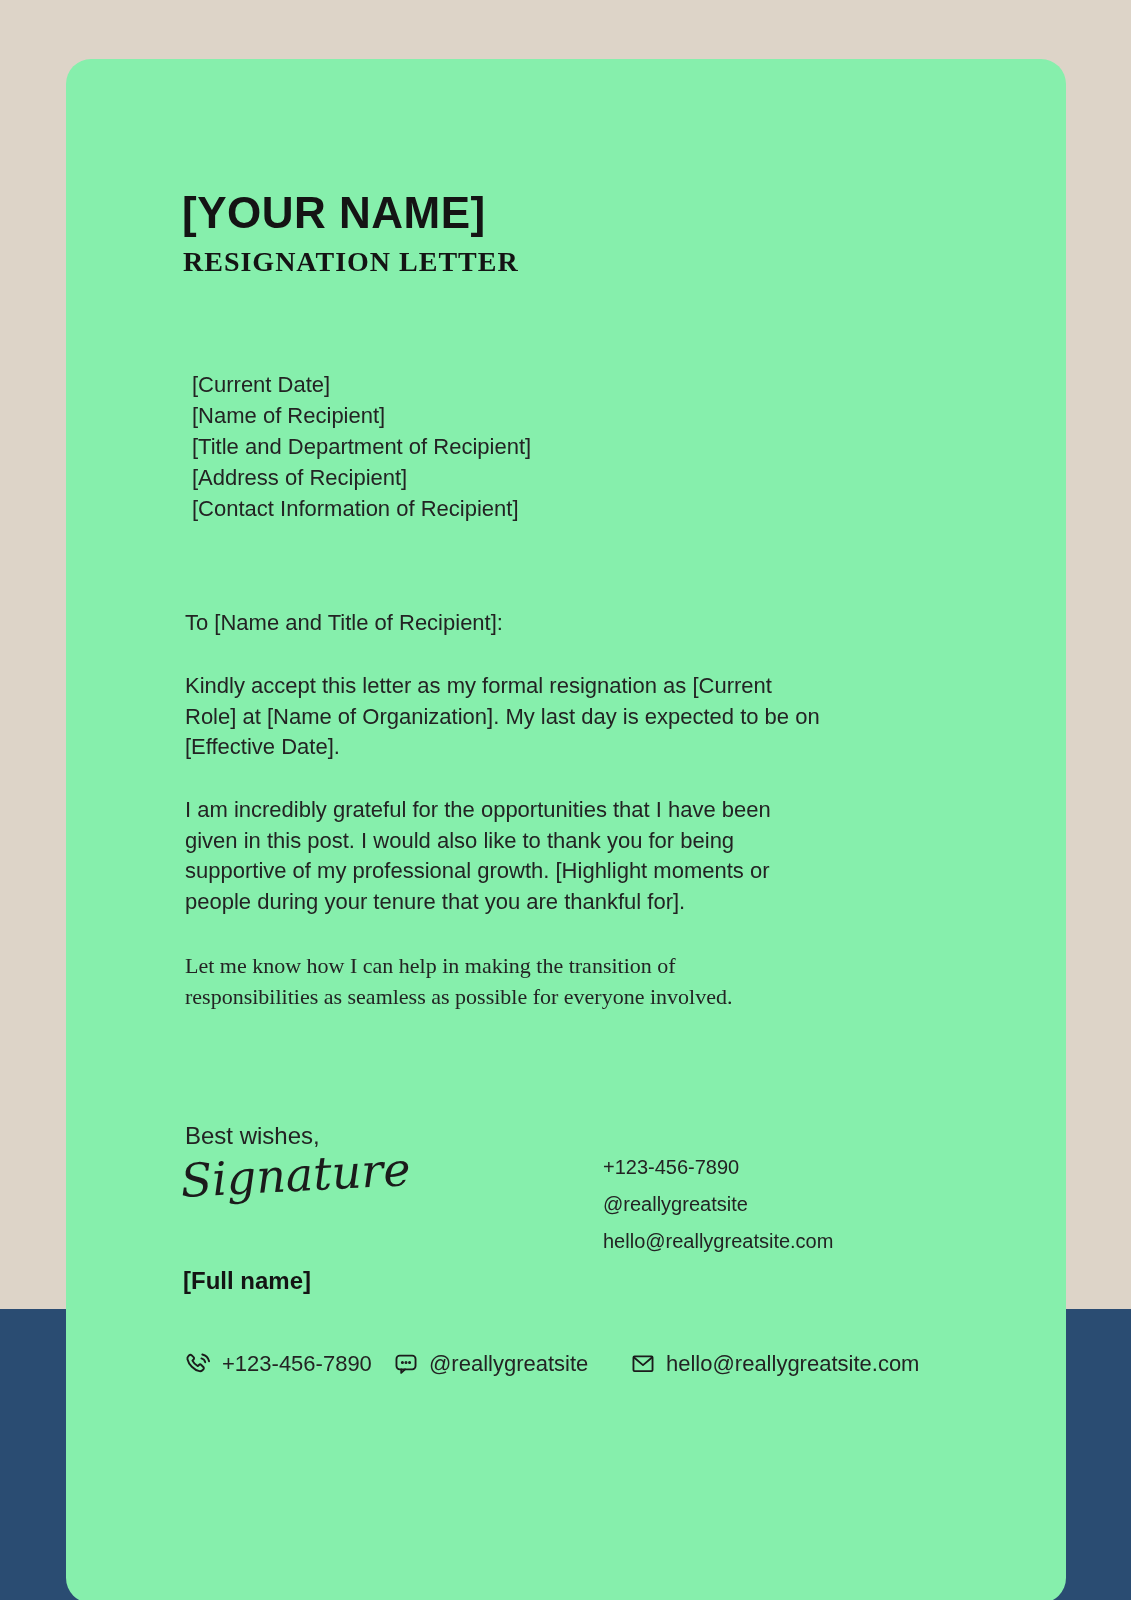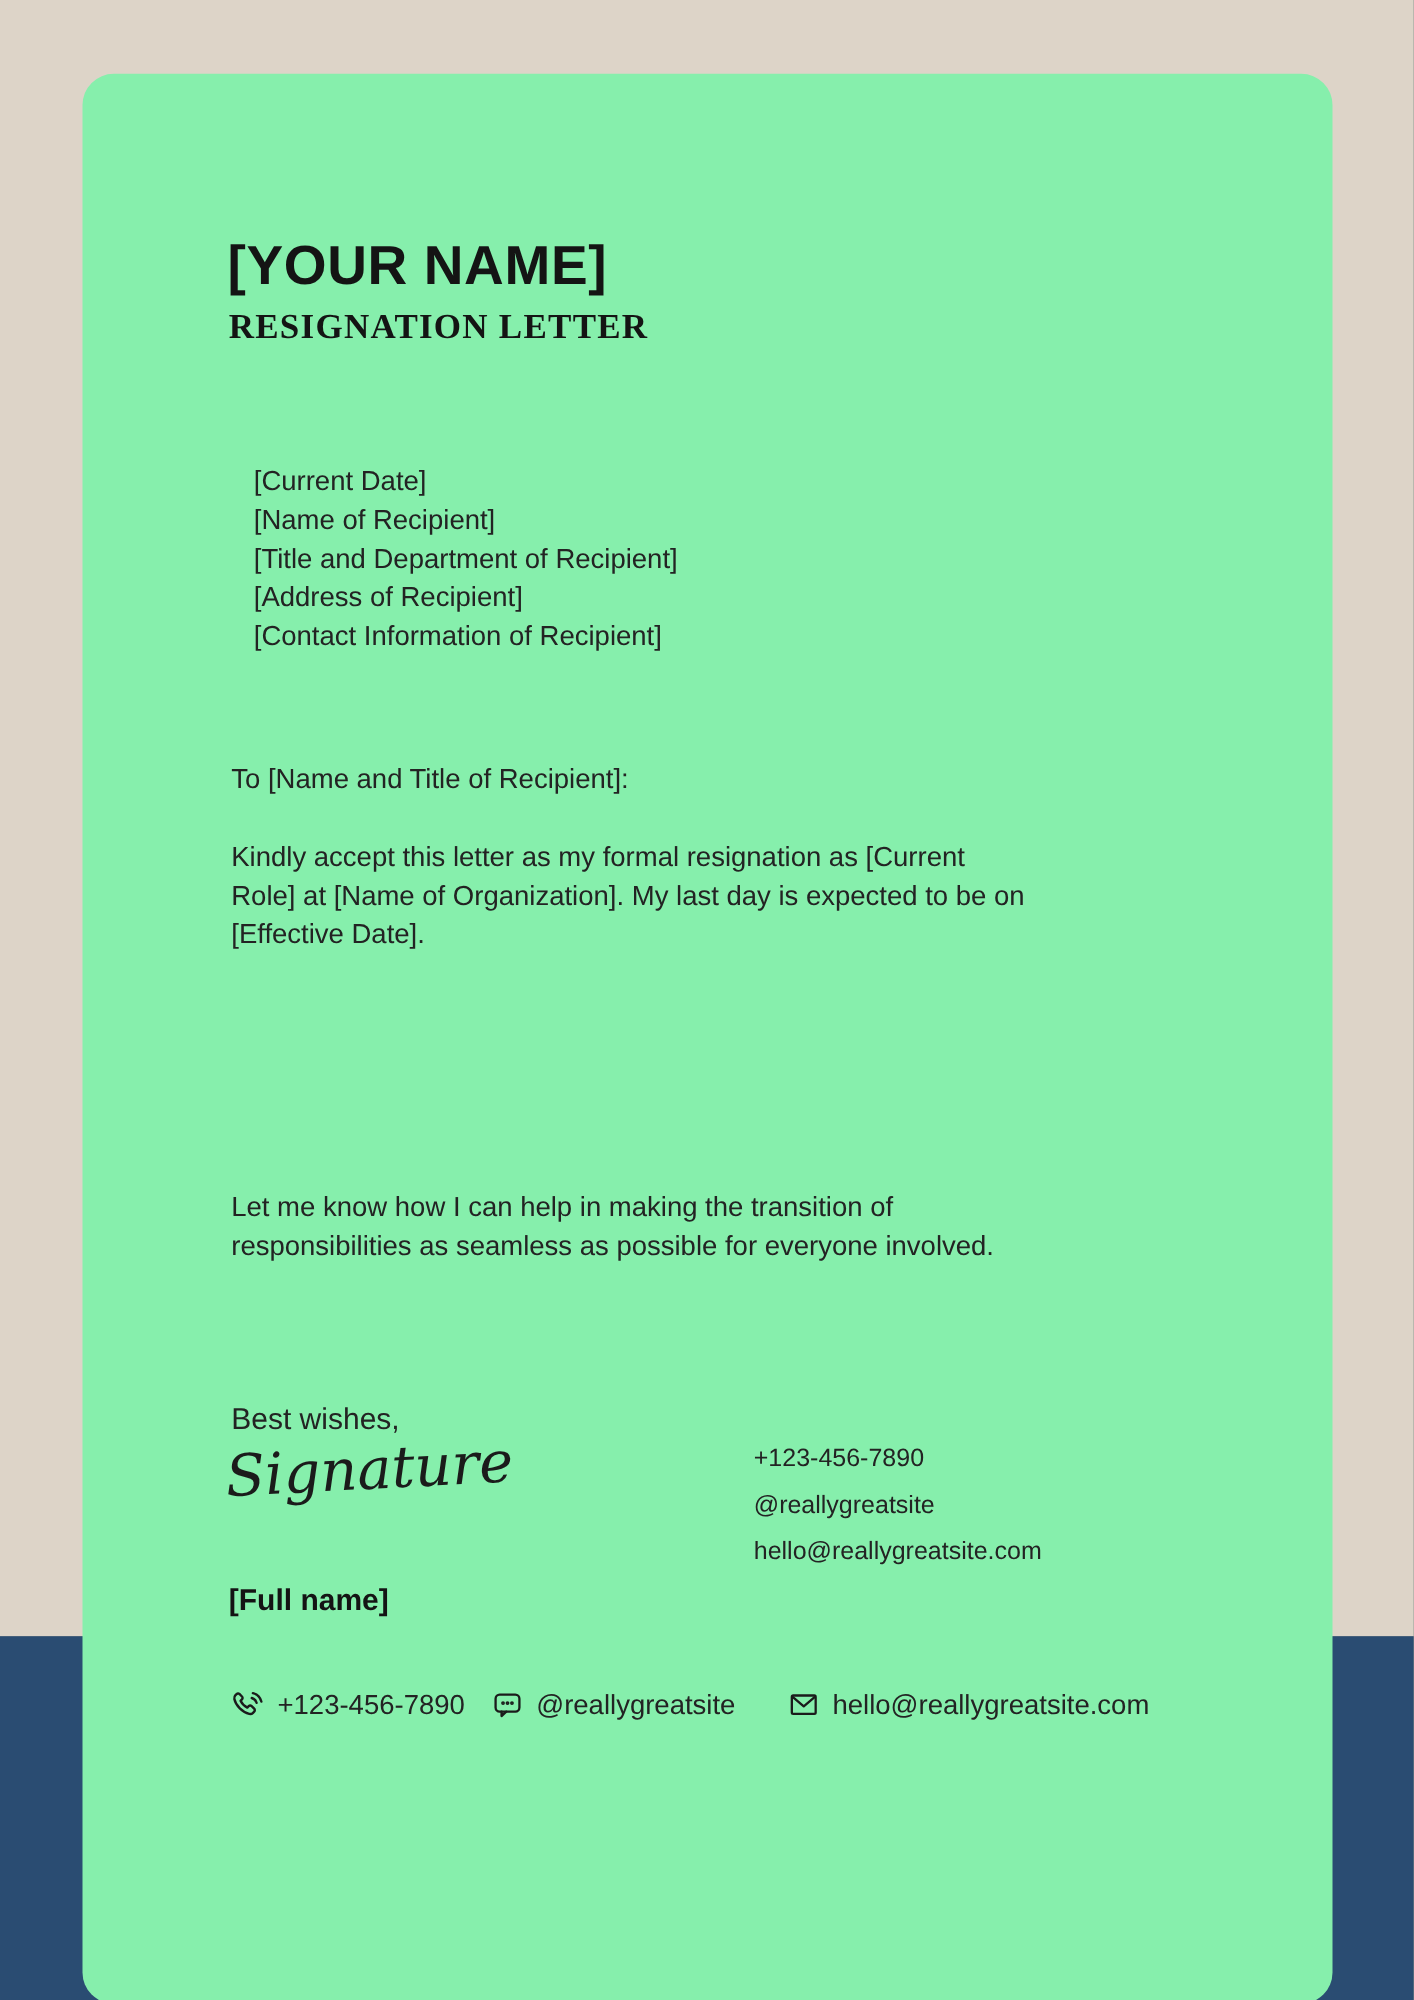--- a/index.html
+++ b/index.html
@@ -17,26 +17,26 @@
   .pre{white-space:pre-line;}
   .name{
     left:116px;top:130px;
     font-size:44px;font-weight:700;line-height:1.1;
     letter-spacing:.5px;color:#141414;
   }
   .doc-title{
     left:117px;top:187px;
     font-size:28px;font-weight:700;letter-spacing:1px;color:#141414;font-family:Liberation Serif, serif;
   }
-  .recipient{left:137px;top:310px;font-size:22px;line-height:31px;}
+  .recipient{left:126px;top:310px;font-size:22px;line-height:31px;}
   .salutation{left:119px;top:551px;font-size:22px;}
   .para{left:119px;font-size:22px;line-height:30.5px;}
   .p1{top:612px;}
   .p2{top:736px;}
-  .p3{top:892px;}
+  .p3{top:892px;font-family:Liberation Serif, serif;}
   .closing{left:119px;top:1063px;font-size:24px;}
   .signature-script{
     left:116px;top:1095px;
     font-family:"DejaVu Serif",serif;font-style:italic;
     font-size:46px;color:#1b1b1b;
     transform:rotate(-3deg);transform-origin:left bottom;
   }
   .full-name{left:117px;top:1164px;font-size:24px;font-weight:700;color:#141414;margin-top:44px;}
   .side-contact{left:537px;top:1090px;font-size:20px;line-height:37px;}
   .footer-item{display:flex;align-items:center;gap:10px;top:1290px;height:30px;}
@@ -65,20 +65,24 @@
 [Title and Department of Recipient]
 [Address of Recipient]
 [Contact Information of Recipient]</div>
 
     <div class="abs salutation">To [Name and Title of Recipient]:</div>
 
     <div class="abs para pre p1">Kindly accept this letter as my formal resignation as [Current
 Role] at [Name of Organization]. My last day is expected to be on
 [Effective Date].</div>
 
+    <div class="abs para pre p2">I am incredibly grateful for the opportunities that I have been
+given in this post. I would also like to thank you for being
+supportive of my professional growth. [Highlight moments or
+people during your tenure that you are thankful for].</div>
 
     <div class="abs para pre p3">Let me know how I can help in making the transition of
 responsibilities as seamless as possible for everyone involved.</div>
 
     <div class="abs closing">Best wishes,</div>
 
     <div class="abs signature-script">Signature</div>
 
     <div class="abs full-name">[Full name]</div>
 

